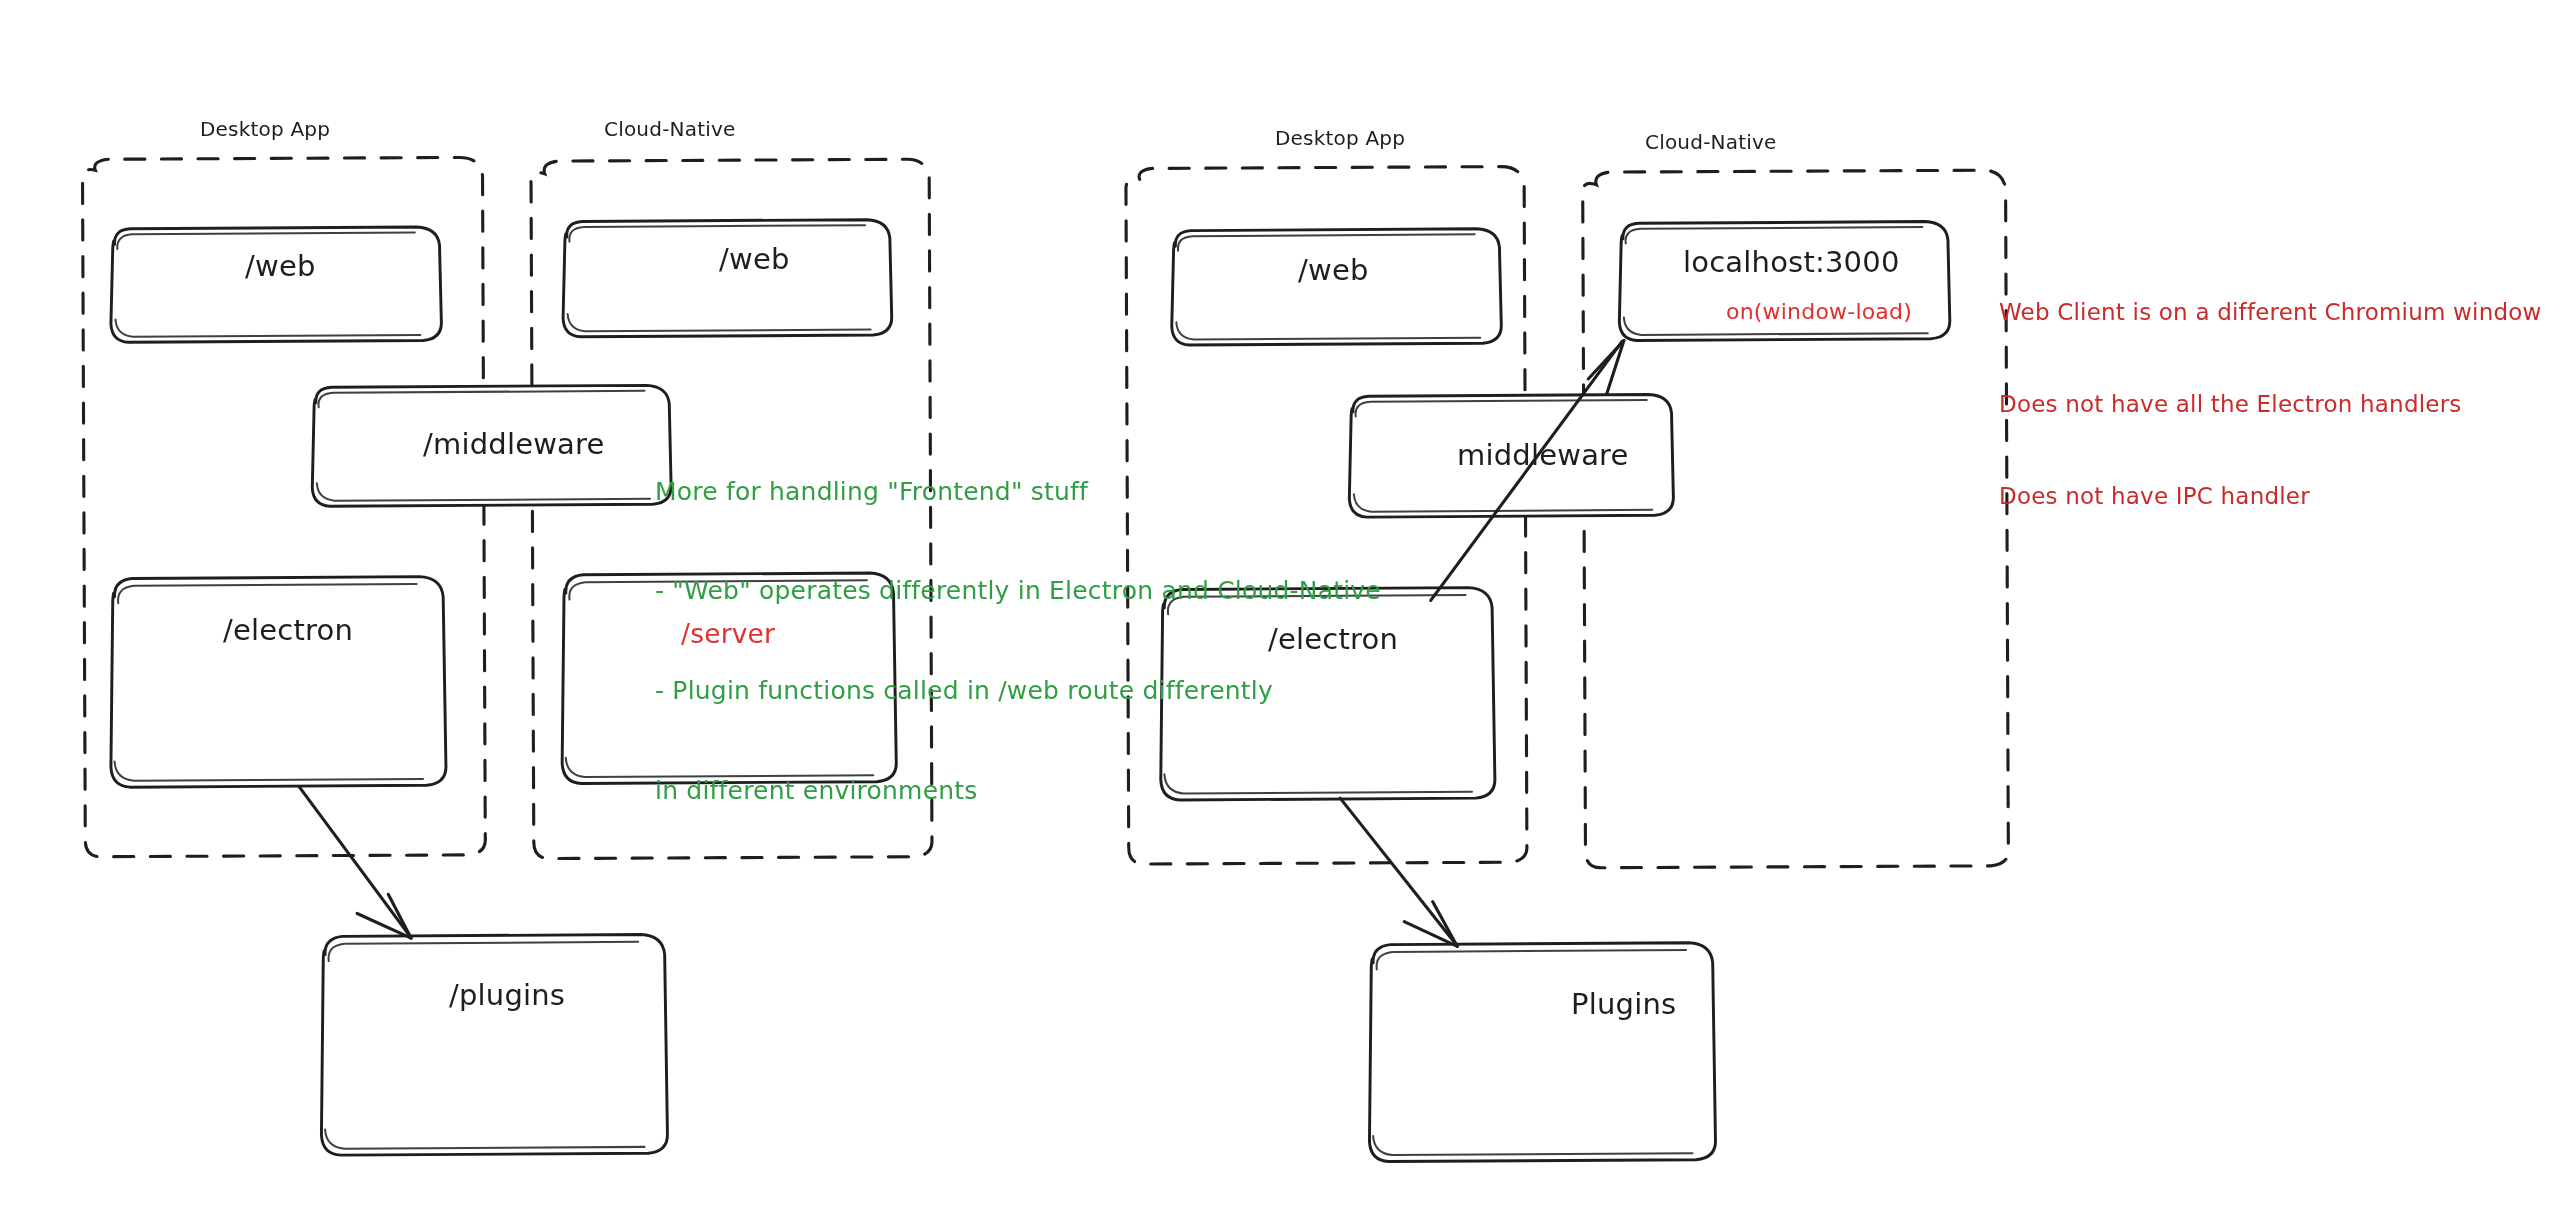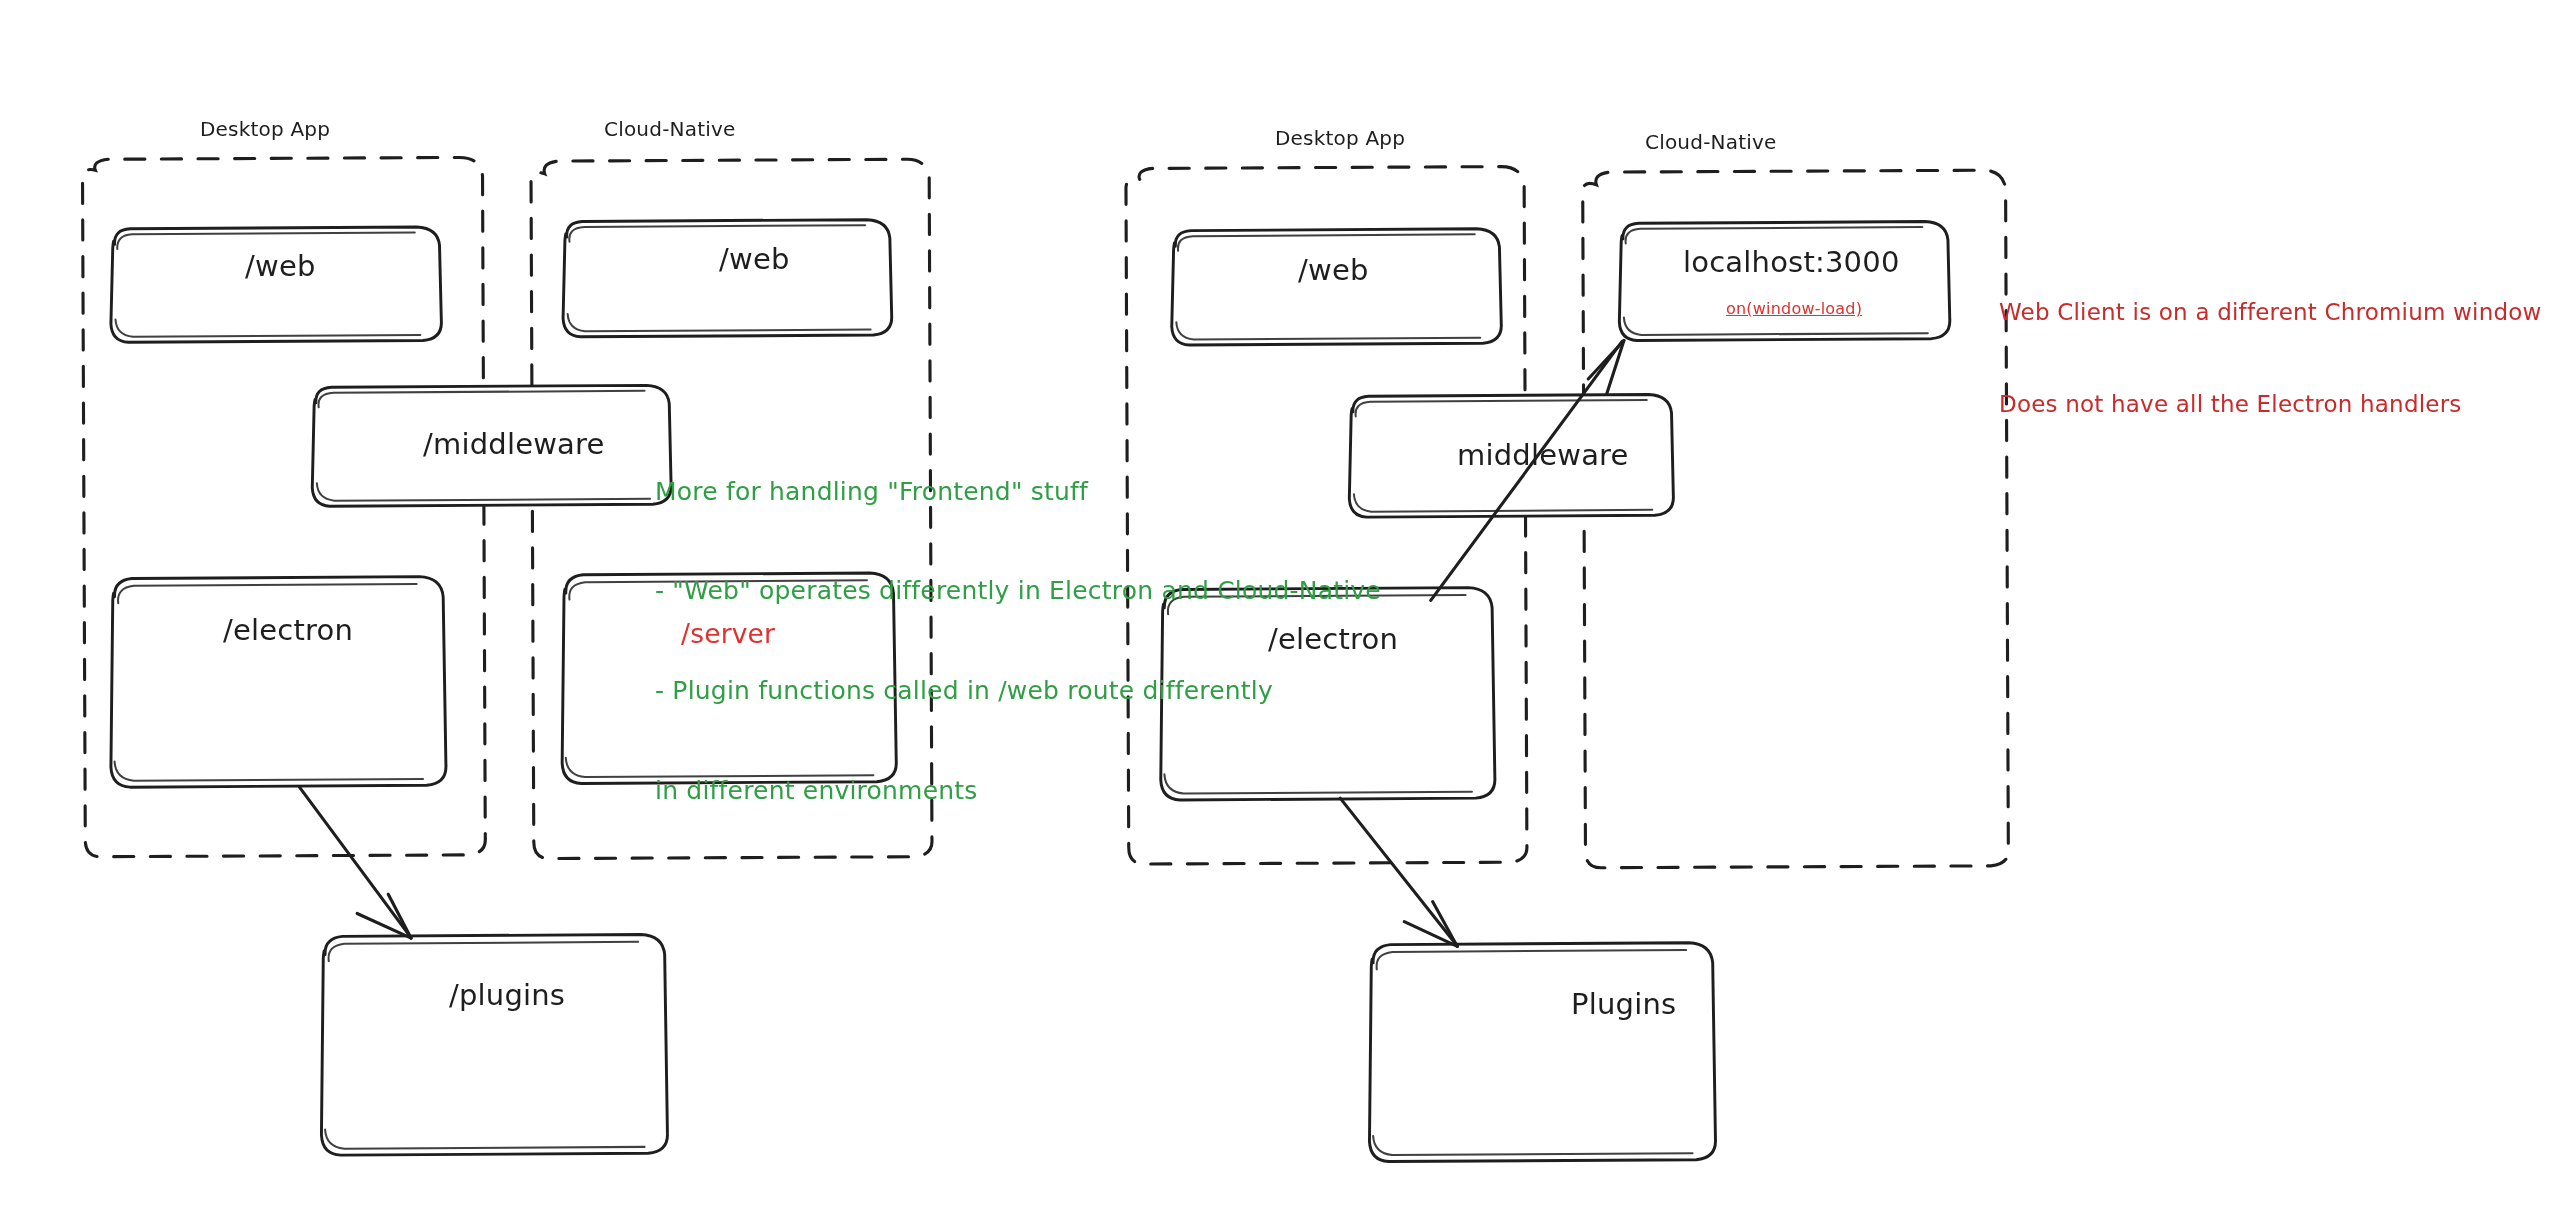--- a/index.html
+++ b/index.html
@@ -36,23 +36,22 @@
   .box-title {
     font-size: 29px;
     color: #1e1e1e;
   }
   .box-title-red {
     font-size: 26.5px;
     color: #e03131;
     margin-top: 8px;
   }
   .sub-red {
-    font-size: 16px;
+    font-size: 22px;
     color: #e03131;
-    text-decoration: underline;
   }
   .note-green {
     font-size: 25px;
     color: #2f9e44;
     line-height: 1.33;
   }
   .note-red {
     font-size: 23px;
     color: #c92a2a;
     line-height: 1.33;
@@ -209,16 +208,17 @@
 
   <div class="label box-title" style="left:1457px; top:438px;">middleware</div>
 
   <div class="label box-title" style="left:1268px; top:622px;">/electron</div>
 
   <div class="label box-title" style="left:1571px; top:987px;">Plugins</div>
 
   <div class="label note-red" style="left:1999px; top:236px;">
     <div>Web Client is on a different Chromium window</div>
     <div>Does not have all the Electron handlers</div>
+    <div>Does not have IPC handler</div>
   </div>
 
 </div>
 
 
 </body></html>

